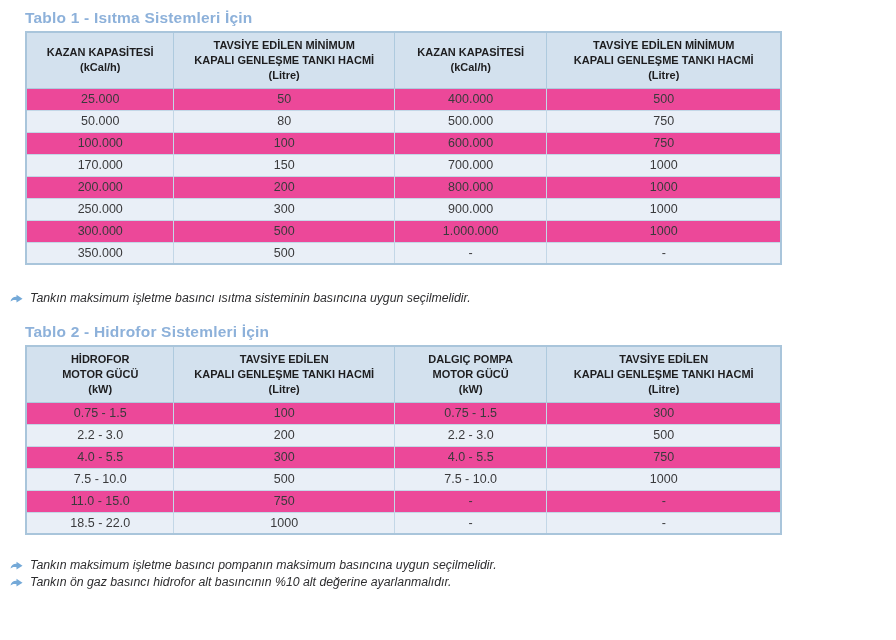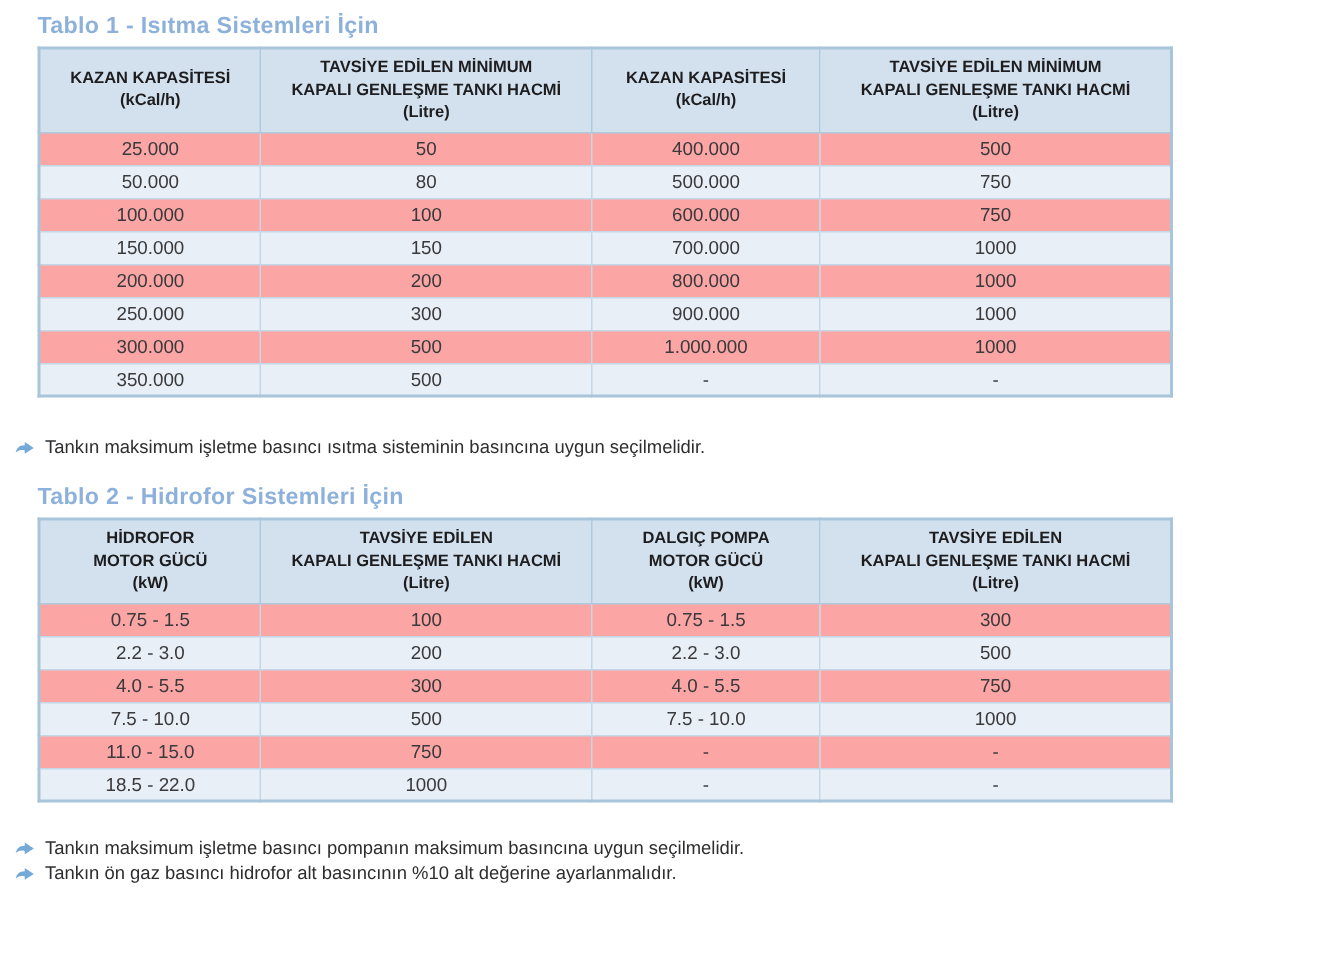--- a/index.html
+++ b/index.html
@@ -41,36 +41,37 @@
     border: 1px solid #aecade;
   }
   .data-table td {
     font-size: 12.5px;
     color: #3a3a3c;
     text-align: center;
     vertical-align: middle;
     height: 22px;
     padding: 0 4px;
     border: 1px solid #c3d7e7;
-    background: #fca5a5;
+    background: #ec4899;
   }
   .data-table tbody tr:nth-child(even) td { background: #e9eff7; }
 
   ul.notes {
     list-style: none;
     margin: 25px 0 0 -15px;
     padding: 0;
   }
   ul.notes li {
     display: flex;
     align-items: center;
     gap: 7px;
     font-size: 12.3px;
     color: #2e2e30;
     line-height: 17px;
+    font-style: italic;
   }
   .arrow-icon {
     flex: 0 0 auto;
     display: inline-flex;
     align-items: center;
     color: #74a9d8;
     margin-top: 1px;
   }
   .section-2 ul.notes { margin-top: 22px; }
 </style>
@@ -116,21 +117,21 @@
             <td>500.000</td>
             <td>750</td>
           </tr>
           <tr>
             <td>100.000</td>
             <td>100</td>
             <td>600.000</td>
             <td>750</td>
           </tr>
           <tr>
-            <td>150.000</td>
+            <td>170.000</td>
             <td>150</td>
             <td>700.000</td>
             <td>1000</td>
           </tr>
           <tr>
             <td>200.000</td>
             <td>200</td>
             <td>800.000</td>
             <td>1000</td>
           </tr>

